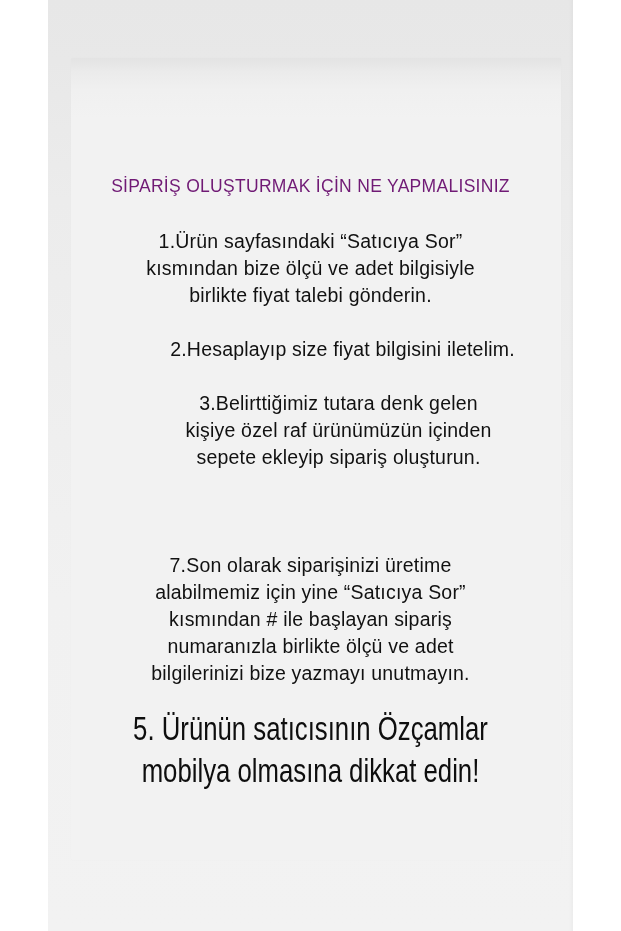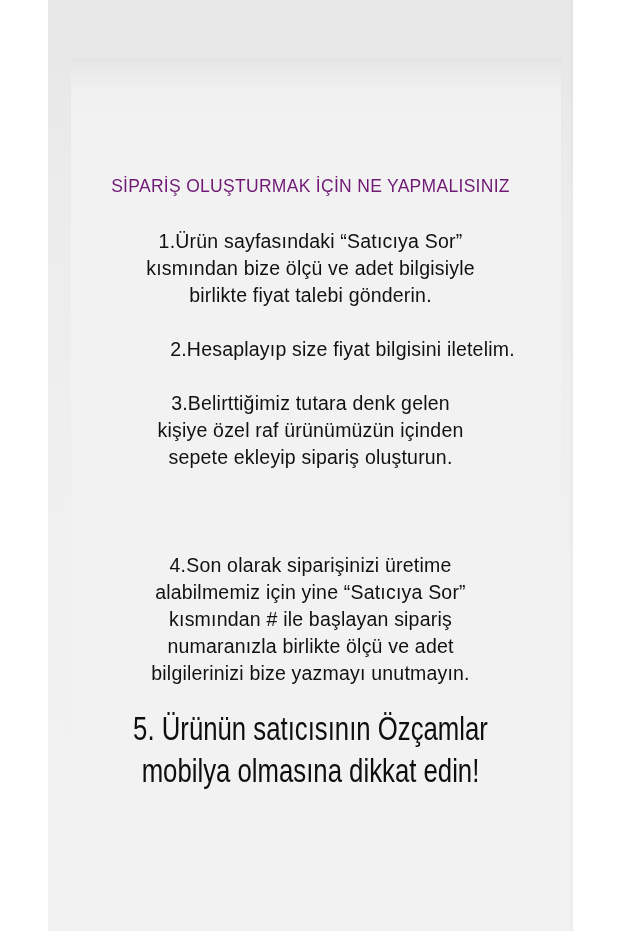--- a/index.html
+++ b/index.html
@@ -54,21 +54,21 @@
       font-size: 19.5px;
       line-height: 27px;
       letter-spacing: 0.2px;
     }
     .step .line {
       display: block;
       white-space: nowrap;
     }
     .step-1 { top: 228px; }
     .step-2 { top: 336px; margin-left: 32px; }
-    .step-3 { top: 390px; }
+    .step-3 { top: 390px; padding-left: 28px; }
     .step-4 { top: 552px; }
     .step-5 {
       position: absolute;
       left: 48px;
       width: 525px;
       top: 708px;
       text-align: center;
       color: #0e0e0e;
       font-size: 33px;
       line-height: 42px;
@@ -98,21 +98,21 @@
   <span class="line">2.Hesaplayıp size fiyat bilgisini iletelim.</span>
 </div>
 
 <div class="step step-3">
   <span class="line">3.Belirttiğimiz tutara denk gelen</span>
   <span class="line">kişiye özel raf ürünümüzün içinden</span>
   <span class="line">sepete ekleyip sipariş oluşturun.</span>
 </div>
 
 <div class="step step-4">
-  <span class="line">4.Son olarak siparişinizi üretime</span>
+  <span class="line">7.Son olarak siparişinizi üretime</span>
   <span class="line">alabilmemiz için yine “Satıcıya Sor”</span>
   <span class="line">kısmından # ile başlayan sipariş</span>
   <span class="line">numaranızla birlikte ölçü ve adet</span>
   <span class="line">bilgilerinizi bize yazmayı unutmayın.</span>
 </div>
 
 <div class="step-5">
   <span class="line">5. Ürünün satıcısının Özçamlar</span>
   <span class="line">mobilya olmasına dikkat edin!</span>
 </div>

